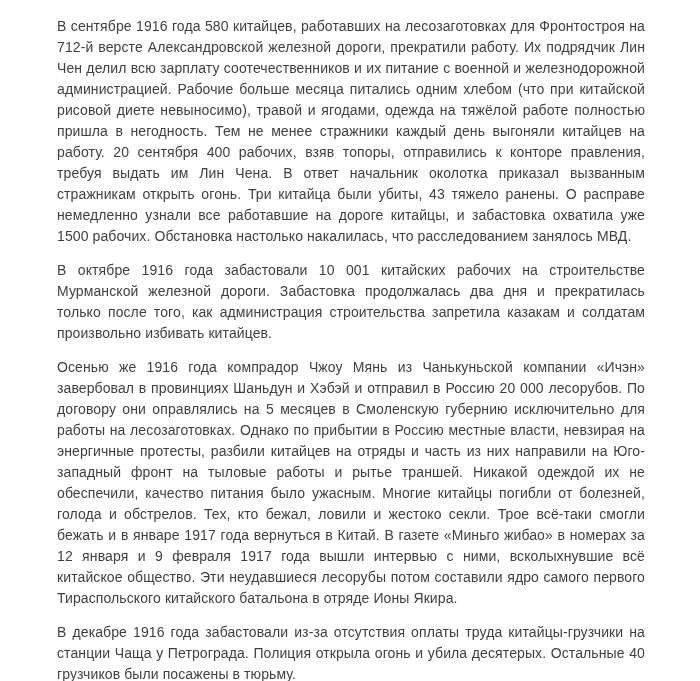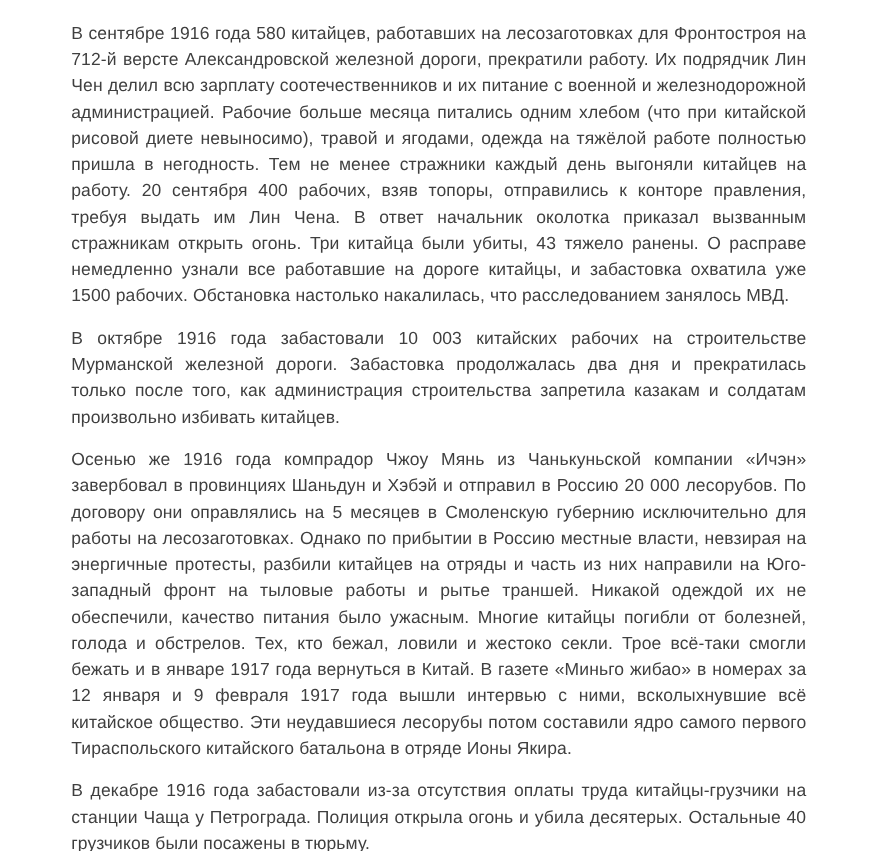--- a/index.html
+++ b/index.html
@@ -30,16 +30,16 @@
     }
     .page p:last-child {
       margin-bottom: 0;
     }
   </style>
 </head>
 <body>
 
 <div class="page">
   <p>В сентябре 1916 года 580 китайцев, работавших на лесозаготовках для Фронтостроя на 712-й версте Александровской железной дороги, прекратили работу. Их подрядчик Лин Чен делил всю зарплату соотечественников и их питание с военной и железнодорожной администрацией. Рабочие больше месяца питались одним хлебом (что при китайской рисовой диете невыносимо), травой и ягодами, одежда на тяжёлой работе полностью пришла в негодность. Тем не менее стражники каждый день выгоняли китайцев на работу. 20 сентября 400 рабочих, взяв топоры, отправились к конторе правления, требуя выдать им Лин Чена. В ответ начальник околотка приказал вызванным стражникам открыть огонь. Три китайца были убиты, 43 тяжело ранены. О расправе немедленно узнали все работавшие на дороге китайцы, и забастовка охватила уже 1500 рабочих. Обстановка настолько накалилась, что расследованием занялось МВД.</p>
-  <p>В октябре 1916 года забастовали 10 003 китайских рабочих на строительстве Мурманской железной дороги. Забастовка продолжалась два дня и прекратилась только после того, как администрация строительства запретила казакам и солдатам произвольно избивать китайцев.</p>
+  <p>В октябре 1916 года забастовали 10 001 китайских рабочих на строительстве Мурманской железной дороги. Забастовка продолжалась два дня и прекратилась только после того, как администрация строительства запретила казакам и солдатам произвольно избивать китайцев.</p>
   <p>Осенью же 1916 года компрадор Чжоу Мянь из Чанькуньской компании «Ичэн» завербовал в провинциях Шаньдун и Хэбэй и отправил в Россию 20 000 лесорубов. По договору они оправлялись на 5 месяцев в Смоленскую губернию исключительно для работы на лесозаготовках. Однако по прибытии в Россию местные власти, невзирая на энергичные протесты, разбили китайцев на отряды и часть из них направили на Юго-западный фронт на тыловые работы и рытье траншей. Никакой одеждой их не обеспечили, качество питания было ужасным. Многие китайцы погибли от болезней, голода и обстрелов. Тех, кто бежал, ловили и жестоко секли. Трое всё-таки смогли бежать и в январе 1917 года вернуться в Китай. В газете «Миньго жибао» в номерах за 12 января и 9 февраля 1917 года вышли интервью с ними, всколыхнувшие всё китайское общество. Эти неудавшиеся лесорубы потом составили ядро самого первого Тираспольского китайского батальона в отряде Ионы Якира.</p>
   <p>В декабре 1916 года забастовали из-за отсутствия оплаты труда китайцы-грузчики на станции Чаща у Петрограда. Полиция открыла огонь и убила десятерых. Остальные 40 грузчиков были посажены в тюрьму.</p>
 </div>
 
 </body></html>

